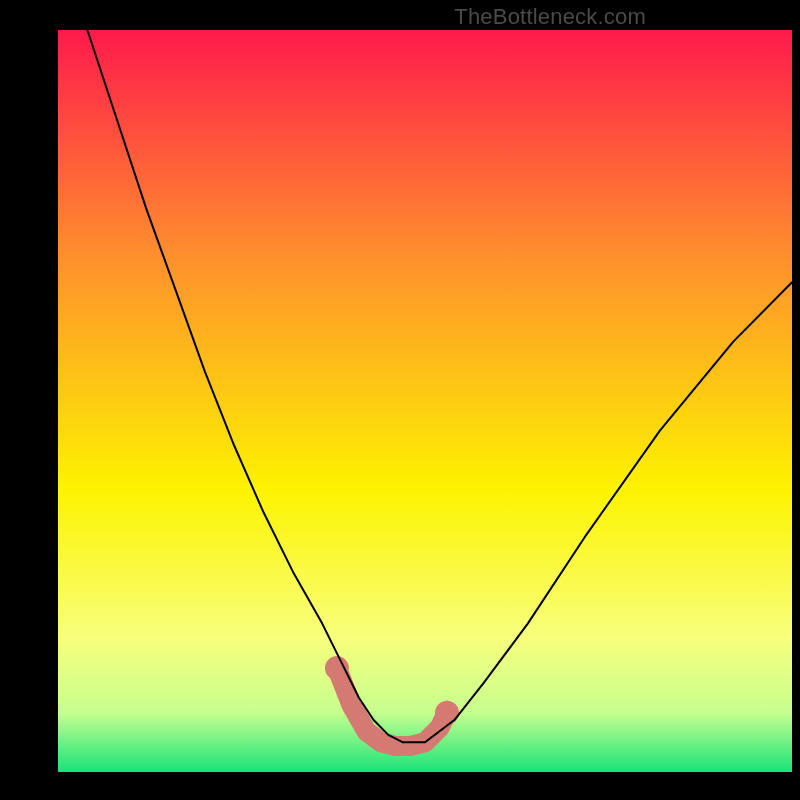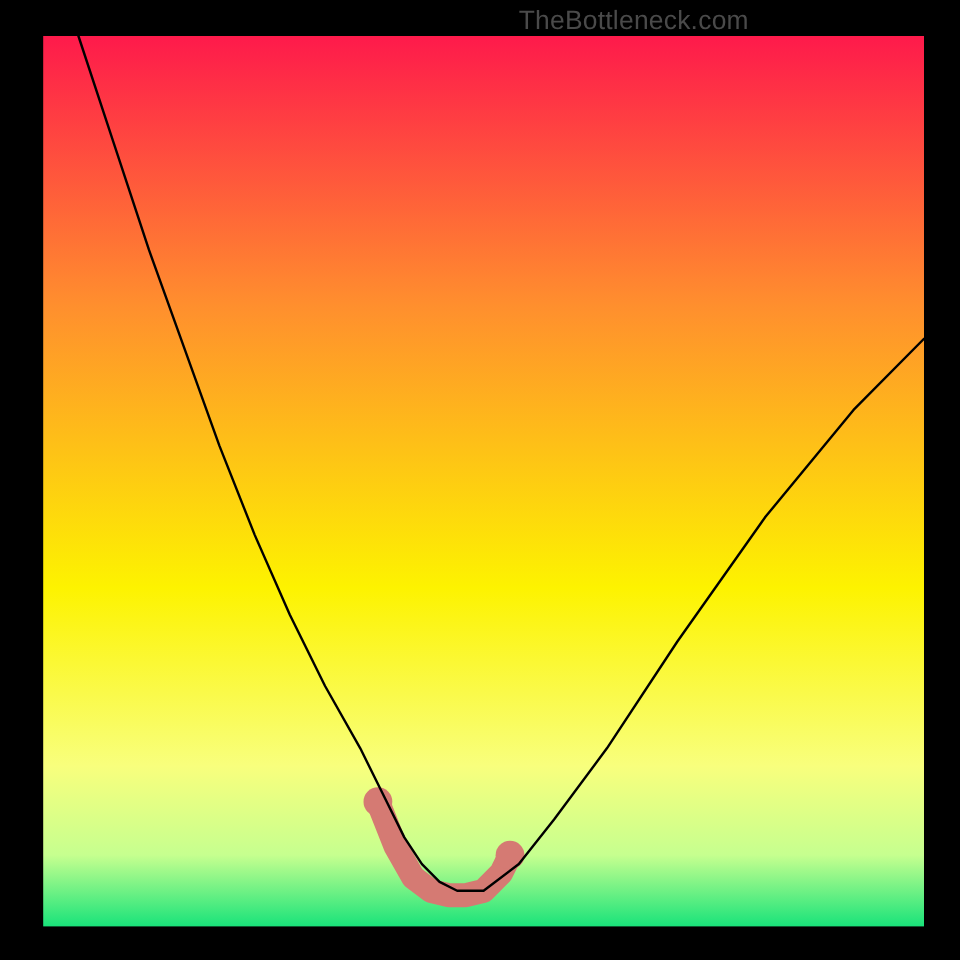--- a/index.html
+++ b/index.html
@@ -8,20 +8,21 @@
     width: 800px;
     height: 800px;
     background: #000000;
     overflow: hidden;
     font-family: Arial, Helvetica, sans-serif;
   }
   .stage {
     position: relative;
     width: 634px;
     height: 800px;
+    margin-left: 22px;
   }
   .watermark {
     position: absolute;
     top: 4px;
     right: 10px;
     color: #4a4a4a;
     font-size: 22px;
     font-weight: 400;
     letter-spacing: 0.2px;
     z-index: 10;

